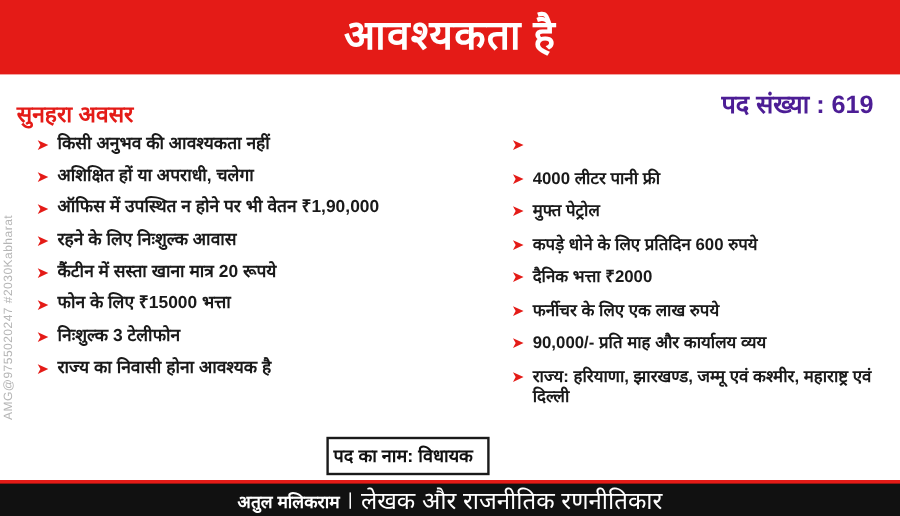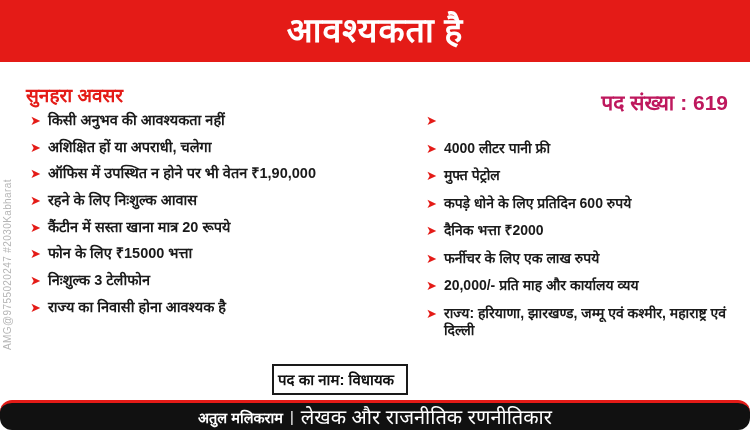--- a/index.html
+++ b/index.html
@@ -36,29 +36,29 @@
   }
   
   .subhead-row {
     position: absolute;
     top: 66px; left: 0;
     width: 750px;
     height: 34px;
   }
   .golden-opportunity {
     position: absolute;
-    left: 26px; top: 16px;
+    left: 14px; top: 16px;
     color: #e41b17;
     font-size: 19px;
     font-weight: bold;
   }
   .post-count {
     position: absolute;
-    right: 22px; top: 22px;
-    color: #be185d;
+    right: 22px; top: 6px;
+    color: #4c1d95;
     font-size: 21px;
     font-weight: bold;
   }
   
   .columns {
     position: absolute;
     top: 110px; left: 0;
     width: 750px;
     height: 250px;
     display: flex;
@@ -106,21 +106,20 @@
   .bottom-bar {
     position: absolute;
     left: 0; bottom: 0;
     width: 750px;
     height: 30px;
     background: #111111;
     display: flex;
     align-items: flex-end;
     justify-content: center;
     border-top: 3px solid #e41b17;
-    border-radius: 12px;
   }
   .byline {
     color: #ffffff;
     font-size: 14.5px;
     font-weight: bold;
     display: flex;
     align-items: center;
     gap: 7px;
   }
   .byline .sep { color: #ffffff; font-weight: normal; }
@@ -210,21 +209,21 @@
       <div class="item">
         <span class="bullet">➤</span>
         <span class="item-text">दैनिक भत्ता ₹2000</span>
       </div>
       <div class="item">
         <span class="bullet">➤</span>
         <span class="item-text">फर्नीचर के लिए एक लाख रुपये</span>
       </div>
       <div class="item">
         <span class="bullet">➤</span>
-        <span class="item-text">20,000/- प्रति माह और कार्यालय व्यय</span>
+        <span class="item-text">90,000/- प्रति माह और कार्यालय व्यय</span>
       </div>
       <div class="item">
         <span class="bullet">➤</span>
         <span class="item-text">राज्य: हरियाणा, झारखण्ड, जम्मू एवं कश्मीर, महाराष्ट्र एवं दिल्ली</span>
       </div>
     </div>
 
   </div>
 
   <div class="post-name-box">

